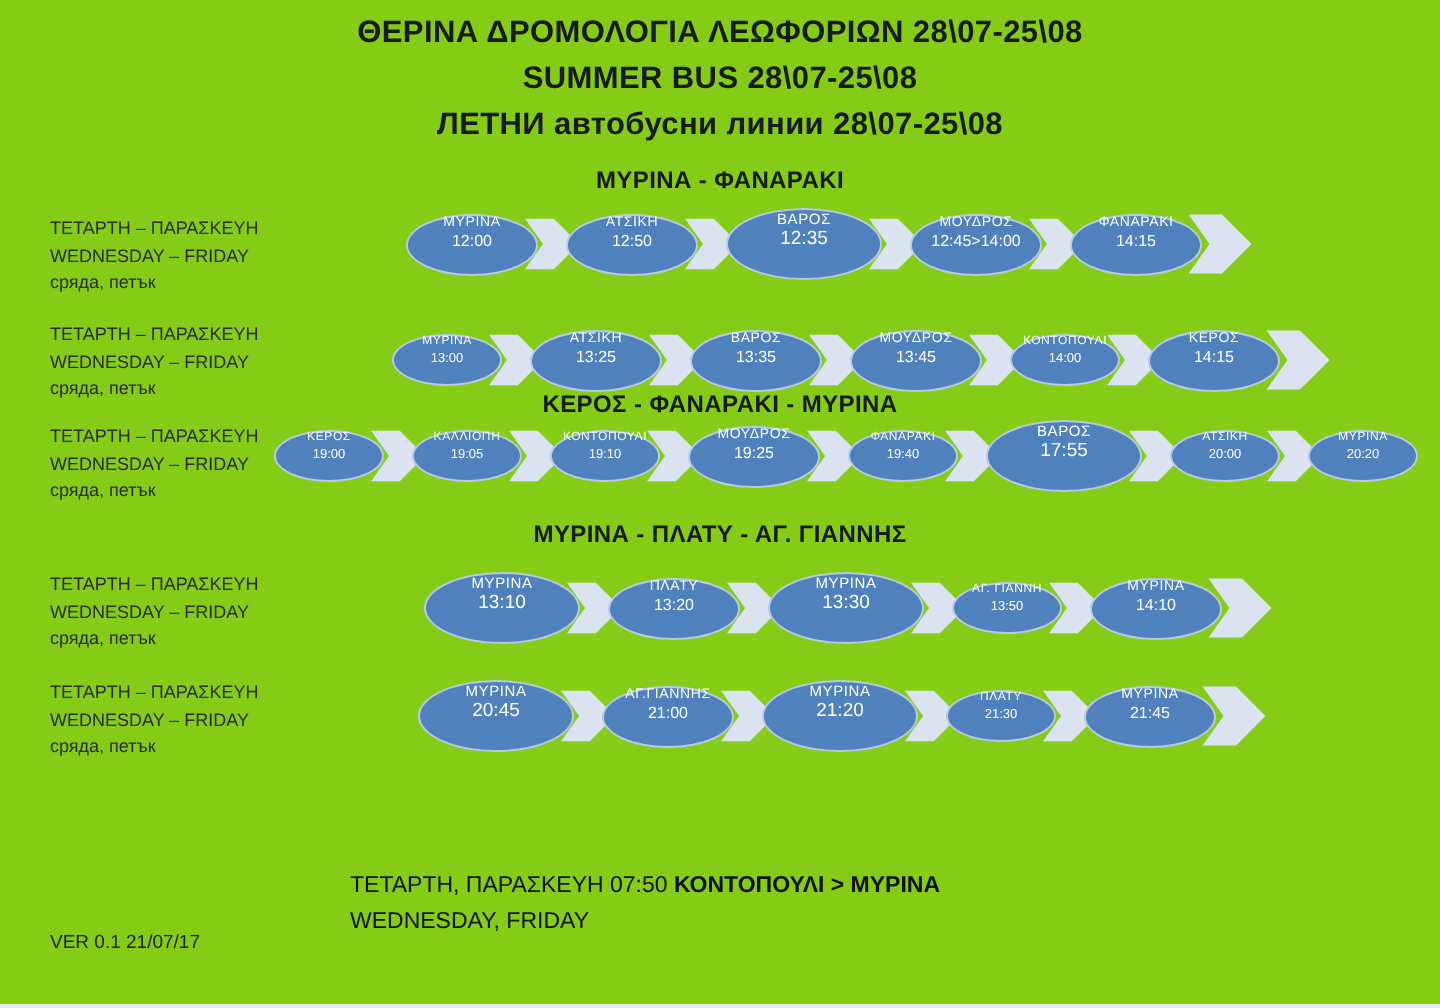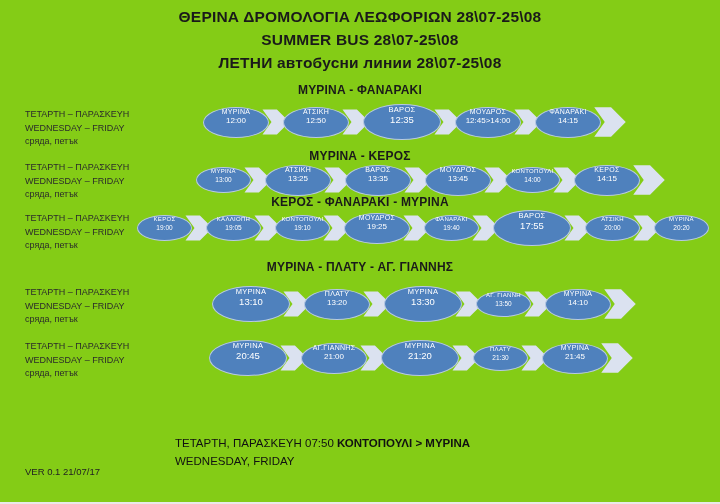--- a/index.html
+++ b/index.html
@@ -43,21 +43,20 @@
 
 <div class="page" style="--stop-fill: #4f81bd; --stop-border: #b7c9e4; --stop-text: #ffffff;">
 
   <div class="title-block">
     <div>ΘΕΡΙΝΑ ΔΡΟΜΟΛΟΓΙΑ ΛΕΩΦΟΡΙΩΝ  28\07-25\08</div>
     <div>SUMMER BUS 28\07-25\08</div>
     <div>ЛЕТНИ автобусни линии 28\07-25\08</div>
   </div>
 
   <div class="sec-header h1">ΜΥΡΙΝΑ - ΦΑΝΑΡΑΚΙ</div>
-  <div class="sec-header h2">ΜΥΡΙΝΑ - ΚΕΡΟΣ</div>
   <div class="sec-header h3">ΚΕΡΟΣ - ΦΑΝΑΡΑΚΙ - ΜΥΡΙΝΑ</div>
   <div class="sec-header h4">ΜΥΡΙΝΑ - ΠΛΑΤΥ - ΑΓ. ΓΙΑΝΝΗΣ</div>
 
   <div class="day-label dl1">
     <div>ΤΕΤΑΡΤΗ – ΠΑΡΑΣΚΕΥΗ</div>
     <div>WEDNESDAY – FRIDAY</div>
     <div>сряда, петък</div>
   </div>
   <div class="day-label dl2">
     <div>ΤΕΤΑΡΤΗ – ΠΑΡΑΣΚΕΥΗ</div>

